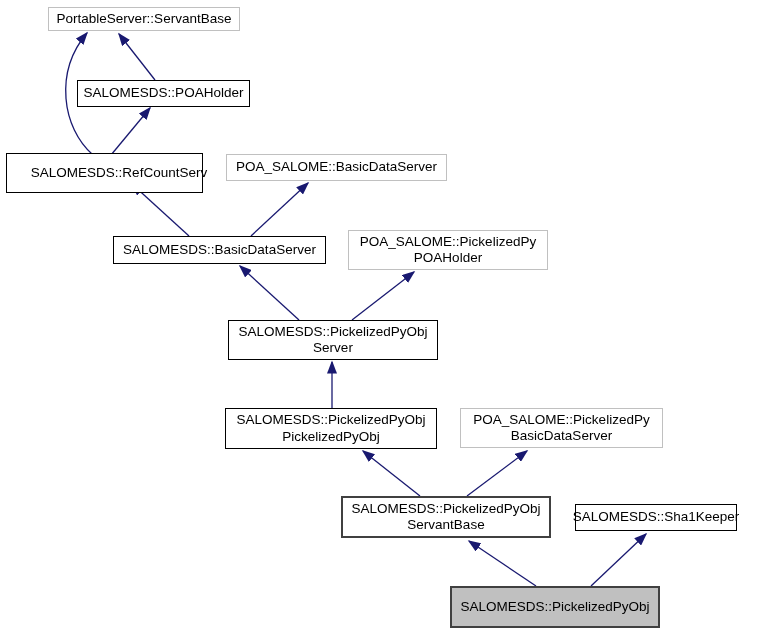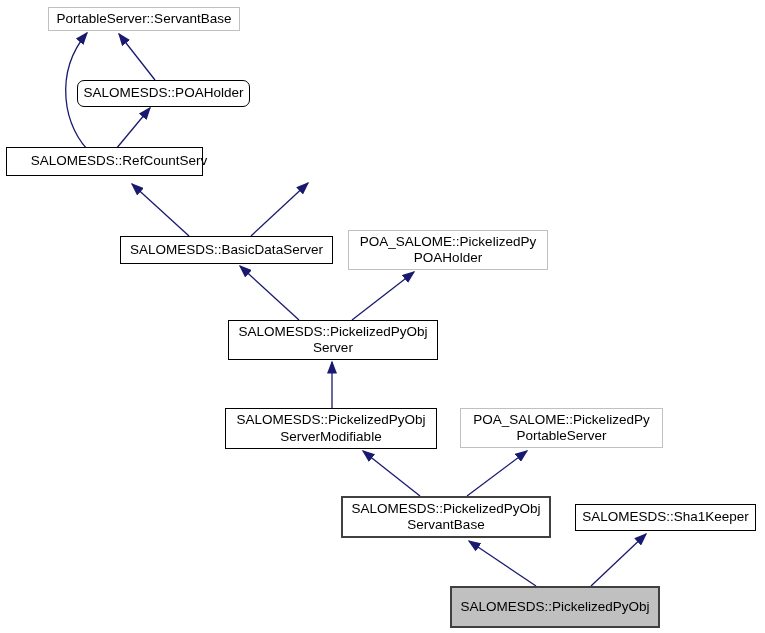--- a/index.html
+++ b/index.html
@@ -62,59 +62,62 @@
     <path class="edge" d="M420,496 L363,451" marker-end="url(#ah)"></path>
     <path class="edge" d="M467,496 L527,451" marker-end="url(#ah)"></path>
     <path class="edge" d="M536,586 L469,541" marker-end="url(#ah)"></path>
     <path class="edge" d="M591,586 L646,534" marker-end="url(#ah)"></path>
   </svg>
 
   <div class="node ext" style="left:8px; top:7px; width:192px; height:24px;margin-left:40px;">
     <span>PortableServer::ServantBase</span>
   </div>
 
-  <div class="node cls" style="left:77px; top:80px; width:173px; height:27px;border-radius:7px;">
+  <div class="node cls" style="left:77px; top:80px; width:173px; height:27px;">
     <span>SALOMESDS::POAHolder</span>
   </div>
 
-  <div class="node cls" style="left:6px; top:147px; width:197px; height:29px;padding-left:29px;">
+  <div class="node cls" style="left:6px; top:153px; width:197px; height:40px;padding-left:29px;">
     <span>SALOMESDS::RefCountServ</span>
   </div>
 
+  <div class="node ext" style="left:226px; top:154px; width:221px; height:27px;">
+    <span>POA_SALOME::BasicDataServer</span>
+  </div>
 
-  <div class="node cls" style="left:120px; top:236px; width:213px; height:28px;">
+  <div class="node cls" style="left:113px; top:236px; width:213px; height:28px;">
     <span>SALOMESDS::BasicDataServer</span>
   </div>
 
   <div class="node ext" style="left:348px; top:230px; width:200px; height:40px;">
     <span>POA_SALOME::PickelizedPy</span>
     <span>POAHolder</span>
   </div>
 
   <div class="node cls" style="left:228px; top:320px; width:210px; height:40px;">
     <span>SALOMESDS::PickelizedPyObj</span>
     <span>Server</span>
   </div>
 
   <div class="node cls" style="left:225px; top:408px; width:212px; height:41px;">
     <span>SALOMESDS::PickelizedPyObj</span>
-    <span>ServerModifiable</span>
+    <span>PickelizedPyObj</span>
   </div>
 
   <div class="node ext" style="left:460px; top:408px; width:203px; height:40px;">
     <span>POA_SALOME::PickelizedPy</span>
-    <span>PortableServer</span>
+    <span>BasicDataServer</span>
   </div>
 
   <div class="node bold" style="left:341px; top:496px; width:210px; height:42px;">
     <span>SALOMESDS::PickelizedPyObj</span>
     <span>ServantBase</span>
   </div>
 
-  <div class="node cls" style="left:575px; top:504px; width:181px; height:27px;">
+  <div class="node cls" style="left:575px; top:504px; width:162px; height:27px;">
     <span>SALOMESDS::Sha1Keeper</span>
   </div>
 
   <div class="node current" style="left:450px; top:586px; width:210px; height:42px;">
     <span>SALOMESDS::PickelizedPyObj</span>
   </div>
 
 </div>
 
 </body></html>

